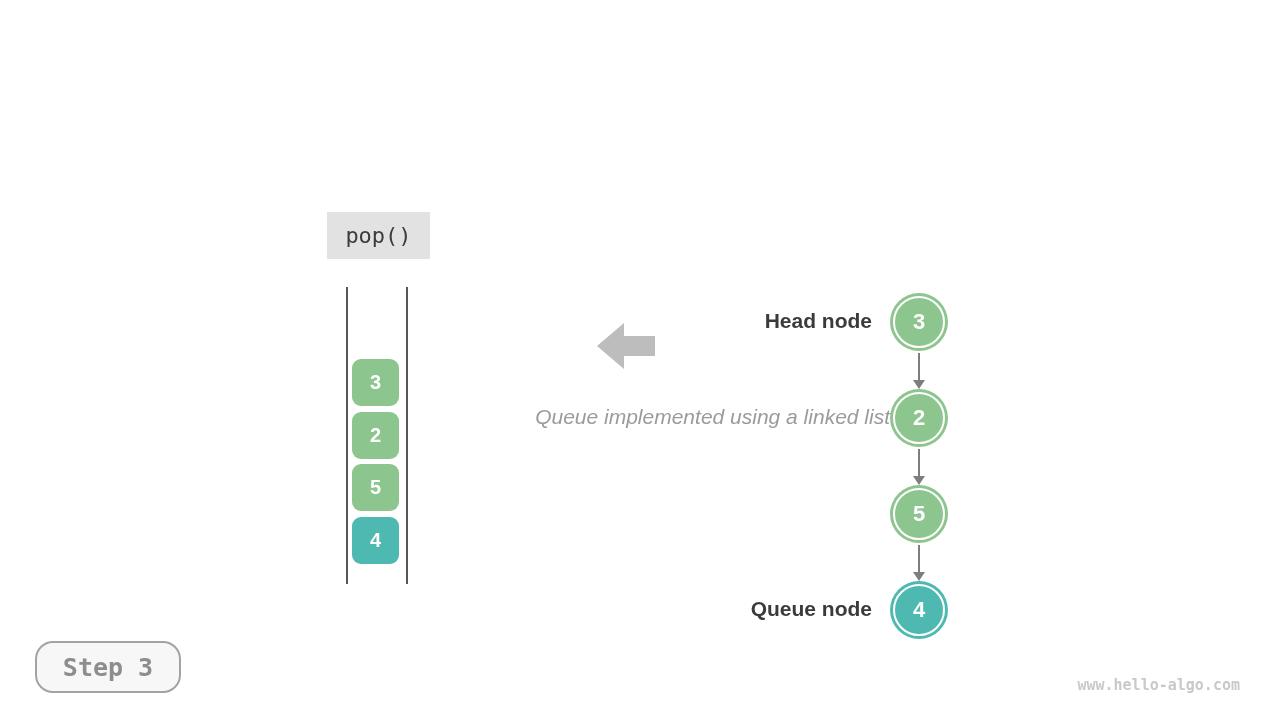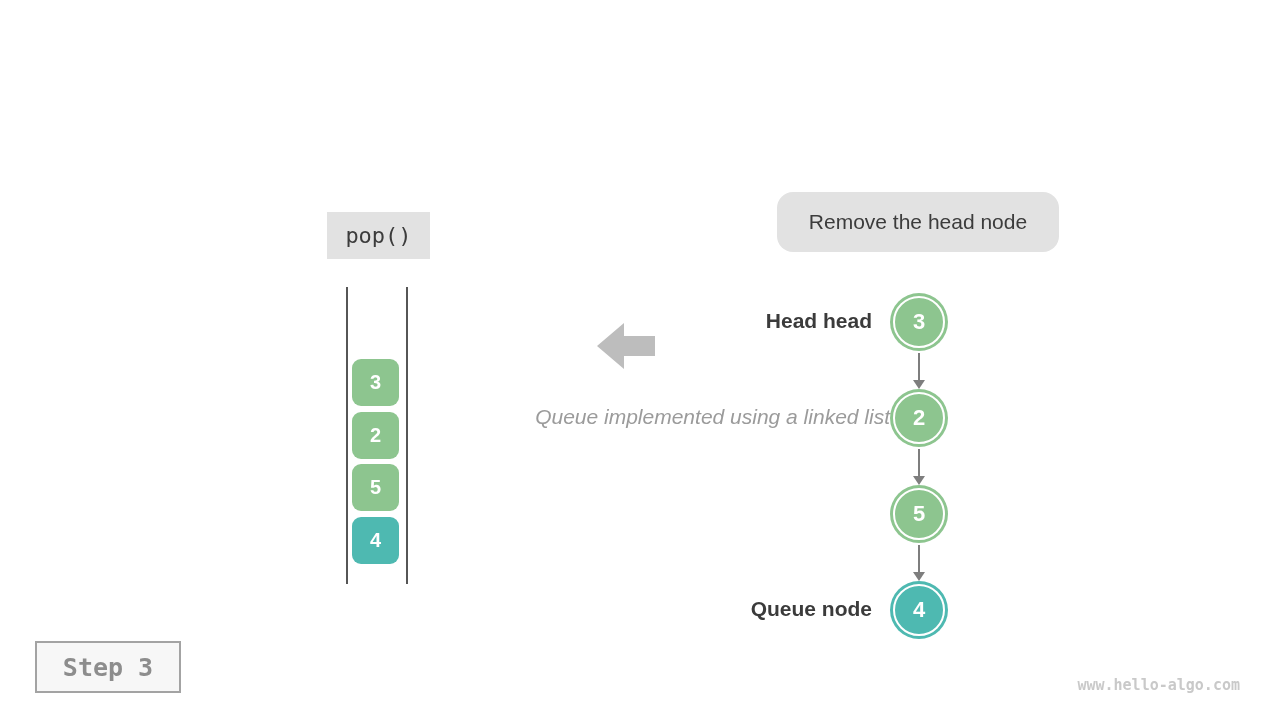--- a/index.html
+++ b/index.html
@@ -109,21 +109,21 @@
   }
   .connector.c0 { top: 353px; height: 34px; }
   .connector.c1 { top: 449px; height: 34px; }
   .connector.c2 { top: 545px; height: 34px; }
 
   
   .step-badge {
     position: absolute; left: 35px; top: 641px; width: 146px; height: 52px;
     background: var(--step_bg);
     border: 2px solid var(--step_border);
-    border-radius: 0;
+    border-radius: 18px;
     color: var(--step_text);
     font-family: "DejaVu Sans Mono", monospace;
     font-size: 25px; font-weight: bold;
     display: flex; align-items: center; justify-content: center;
     box-sizing: border-box;
   }
 
   
   .watermark {
     position: absolute; right: 40px; top: 676px;
@@ -135,23 +135,20 @@
 </style>
 </head>
 <body>
 
 <div class="stage">
 
   <div class="badge pop-badge">
     <span>pop()</span>
   </div>
 
-  <div class="badge annotation-badge">
-    <span>Remove the head node</span>
-  </div>
 
   <div>
     <div class="wall left"></div>
     <div class="wall right"></div>
     <div class="q-block b0" data-color="green">
       <span>3</span>
     </div>
     <div class="q-block b1" data-color="green">
       <span>2</span>
     </div>
@@ -163,21 +160,21 @@
     </div>
   </div>
 
   <svg class="big-arrow" viewBox="0 0 58 48">
     <polygon points="0,24 27,1 27,14 58,14 58,34 27,34 27,47"></polygon>
   </svg>
 
   <div class="caption">Queue implemented using a linked list</div>
 
   <div>
-    <div class="side-label head-label">Head head</div>
+    <div class="side-label head-label">Head node</div>
     <div class="side-label tail-label">Queue node</div>
 
     <div class="node n0" data-color="green">
       <span>3</span>
     </div>
     <div class="connector c0"></div>
     <div class="node n1" data-color="green">
       <span>2</span>
     </div>
     <div class="connector c1"></div>

